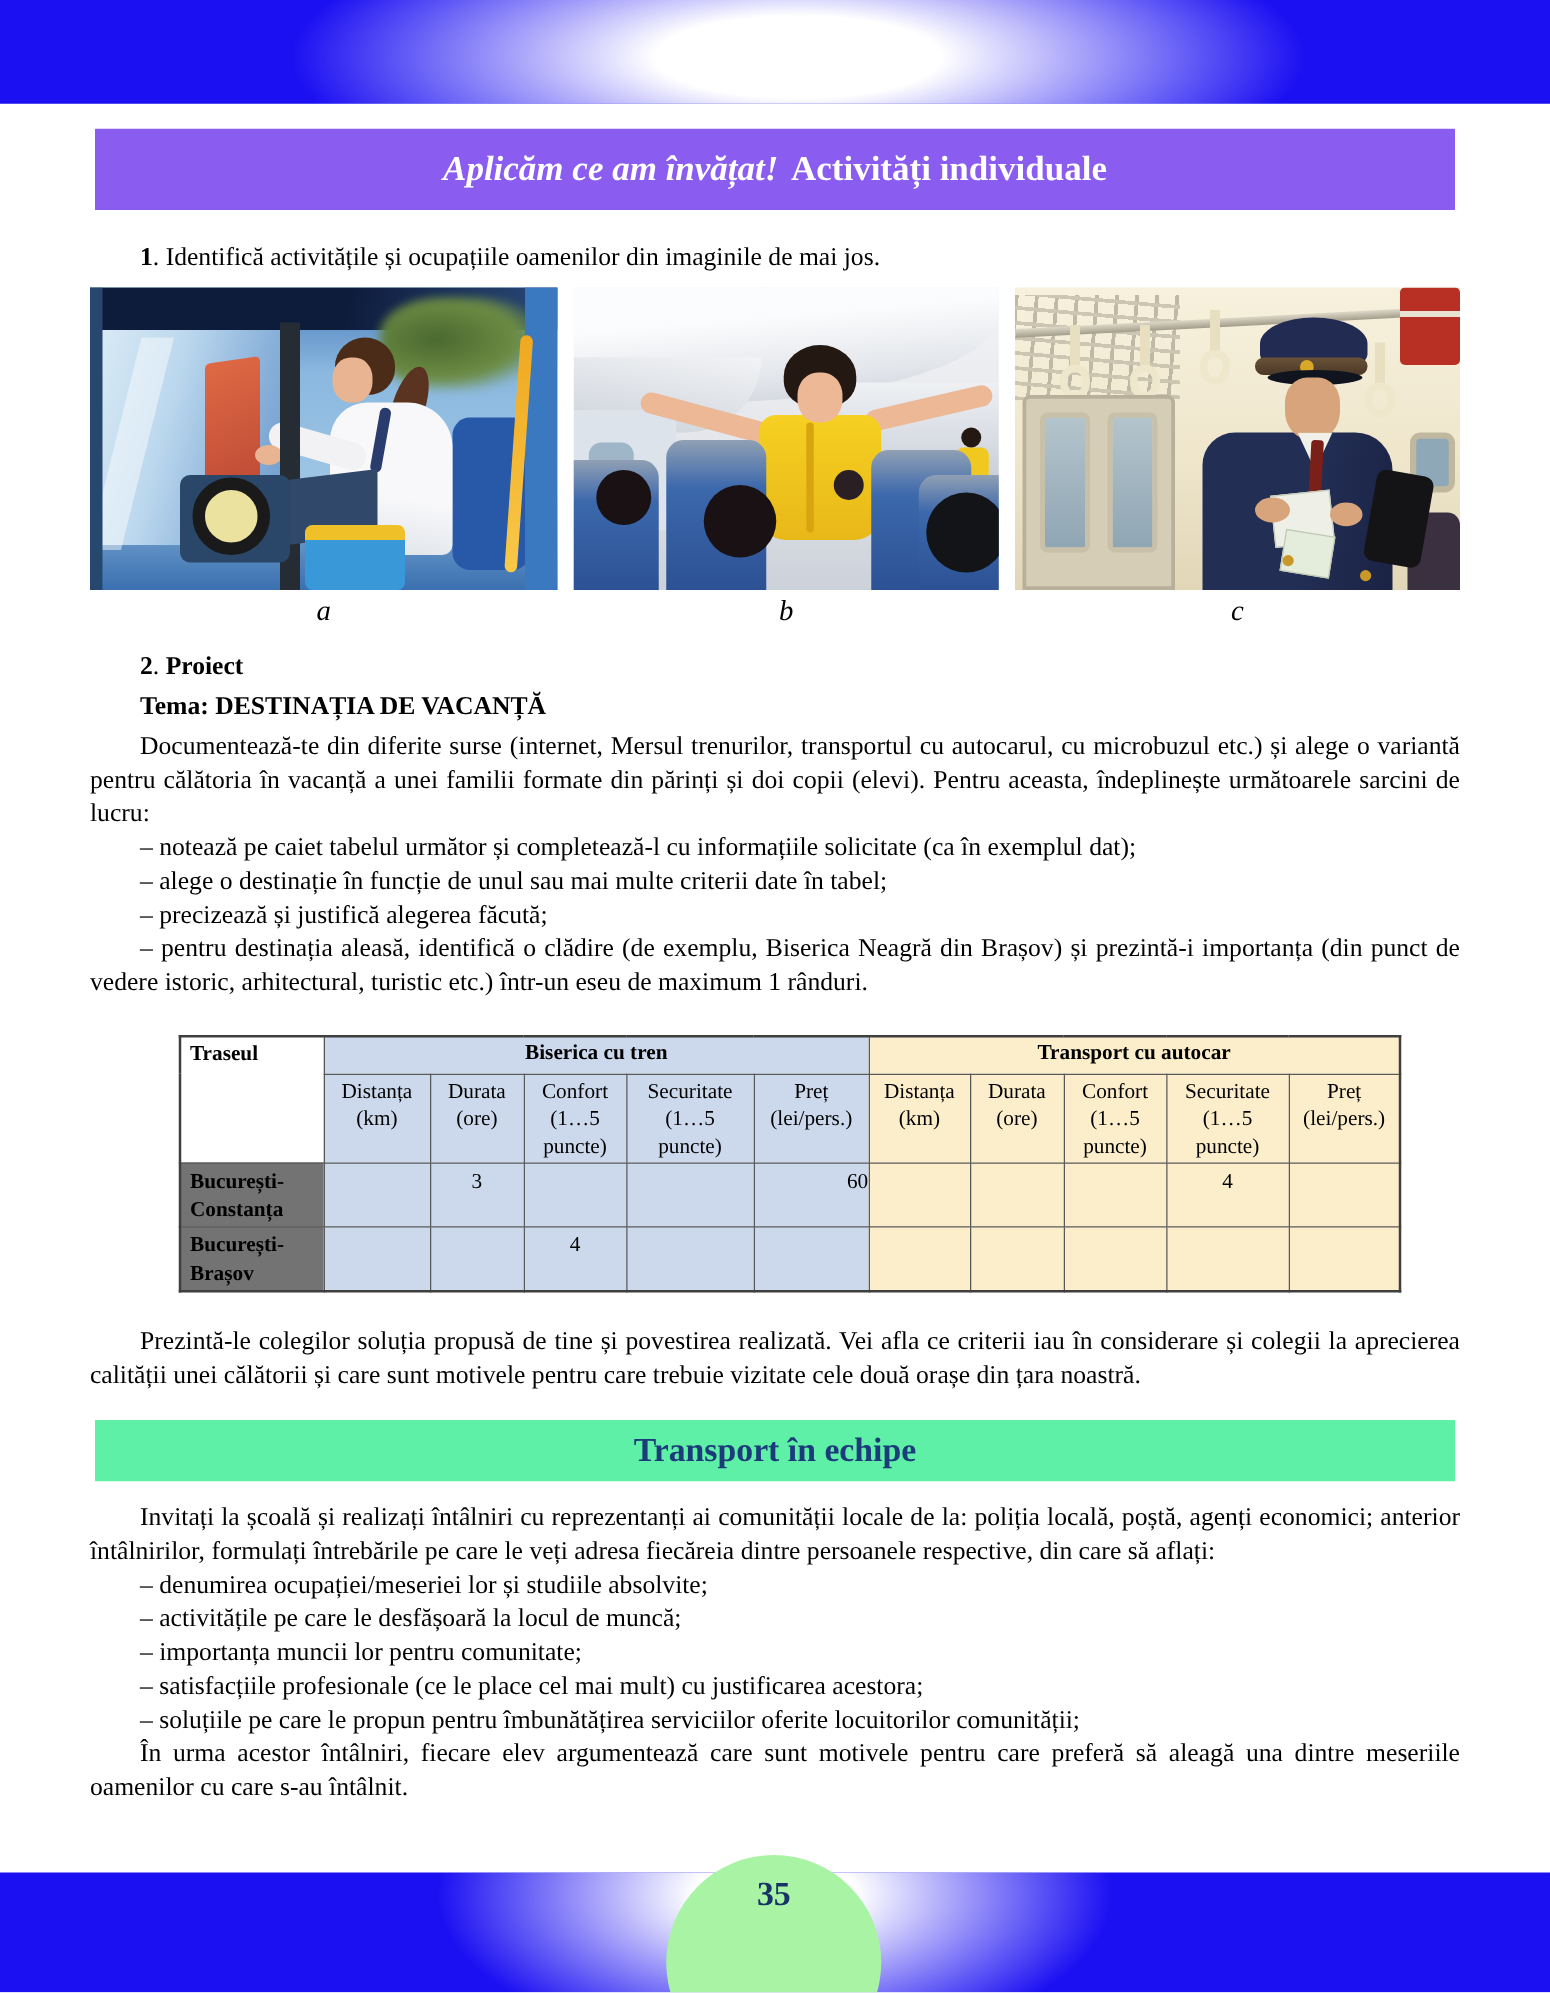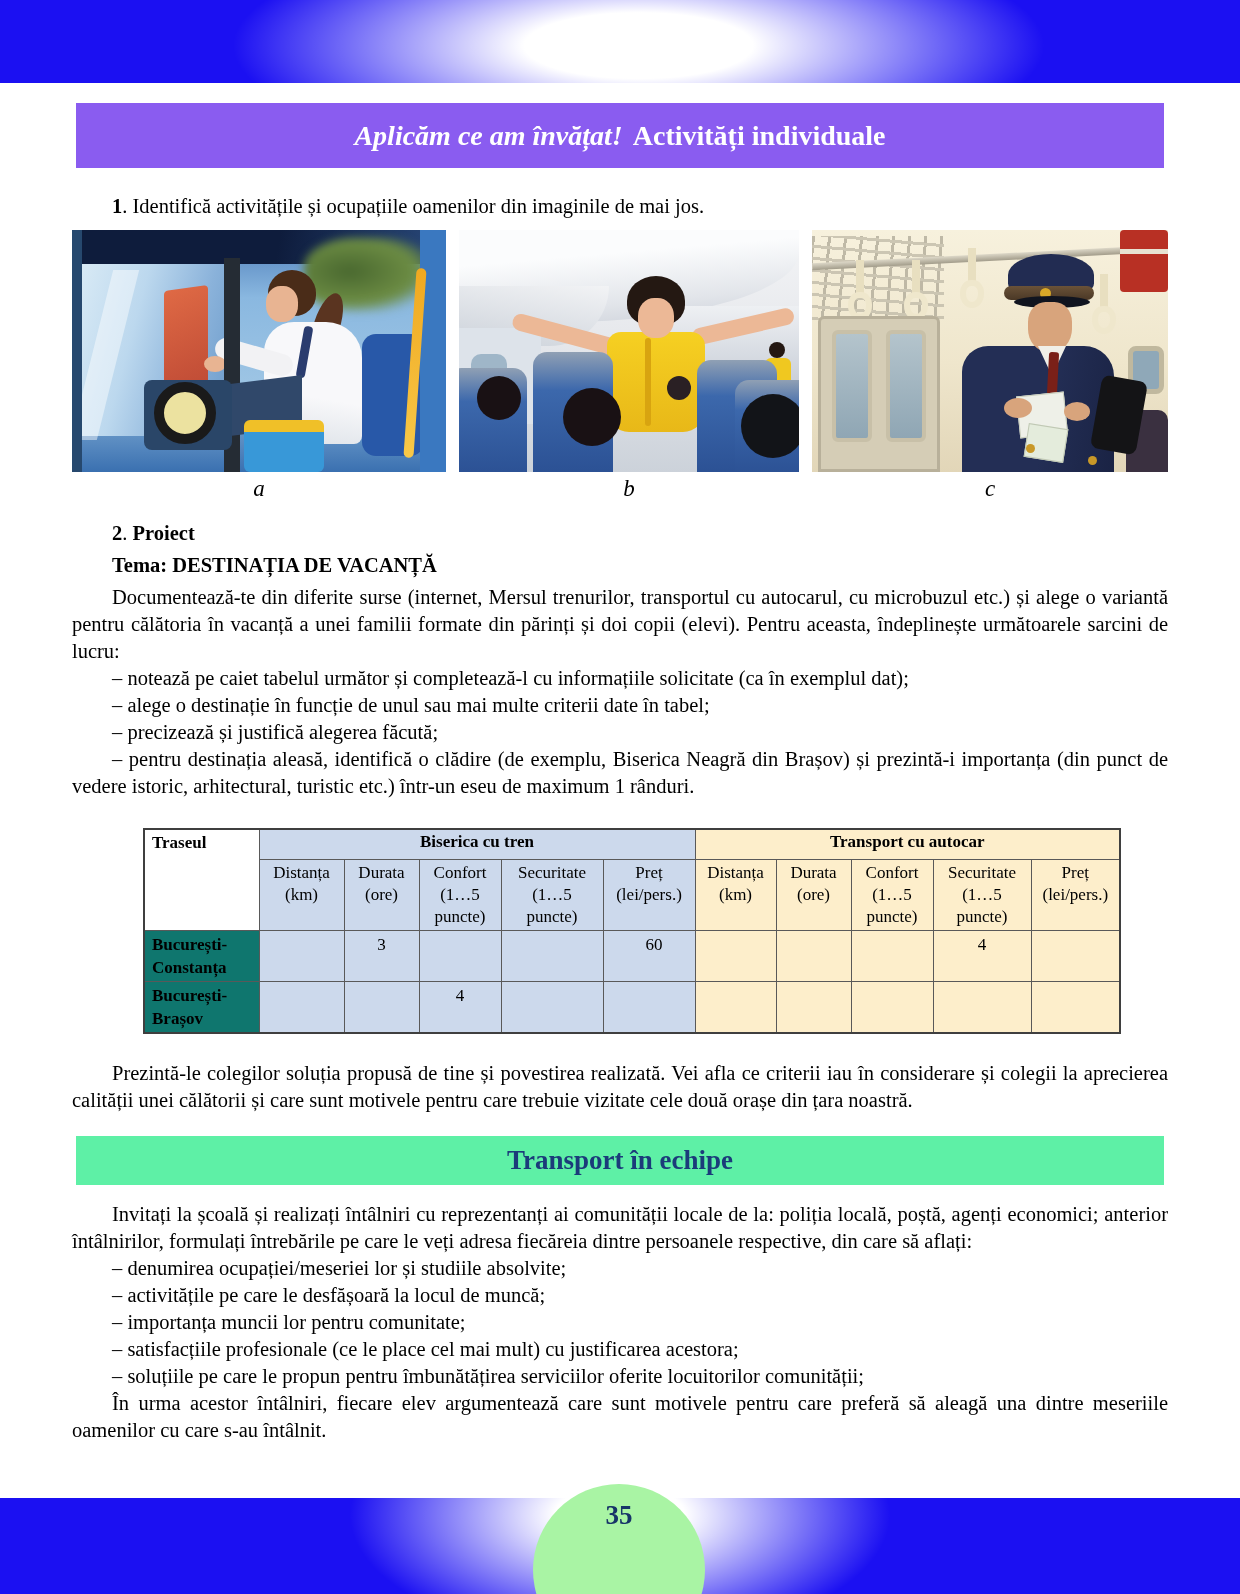--- a/index.html
+++ b/index.html
@@ -166,23 +166,23 @@
     border-collapse: collapse;
     table-layout: fixed;
     width: 976px;
     border: 2px solid #3f3f3f;
     font-size: 17px;
   }
   table.transport td { border: 1px solid #595959; vertical-align: top; }
   td.corner { background:#ffffff; font-weight:bold; padding:3px 7px; }
   td.grp-h { font-weight:bold; text-align:center; height:30px; padding-top:2px; }
   td.col-h { text-align:center; white-space:pre-line; line-height:22px; padding:2px 1px;font-family:Liberation Serif, serif; }
-  td.route { background:#0f766e; font-weight:bold; white-space:pre-line; line-height:23px; padding:2px 7px; }
+  td.route { background:#737373; font-weight:bold; white-space:pre-line; line-height:23px; padding:2px 7px; }
   td.val { text-align:center; padding-top:3px; height:47px; line-height:22px; }
-  td.val-l { text-align:center; padding-left:10px; }
+  td.val-l { text-align:right; padding-left:10px; }
   .blue { background:#ccd9ec; }
   .cream { background:#fdeecb; }
 
   .after-table { margin-top:26px; }
   .teams-intro { margin-top:16px; }
 </style>
 </head>
 <body>
 
 <div class="page">

